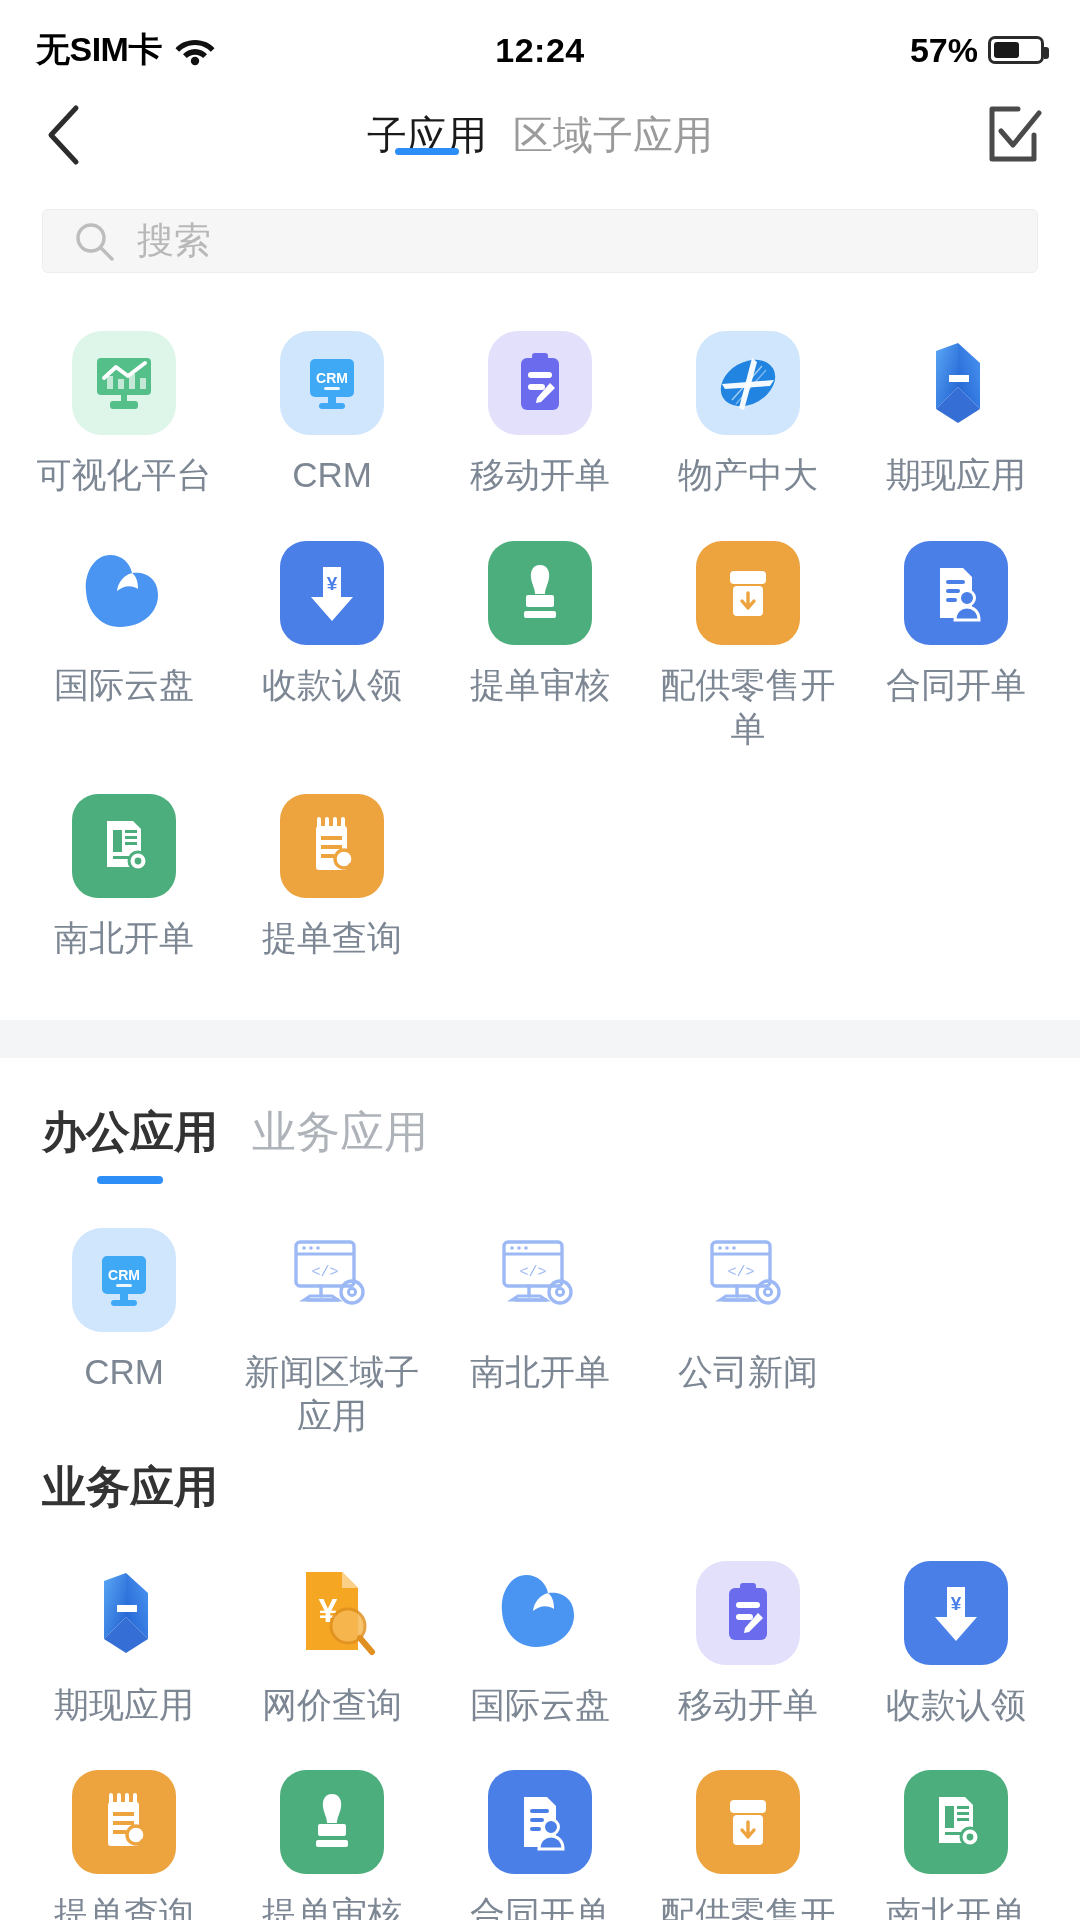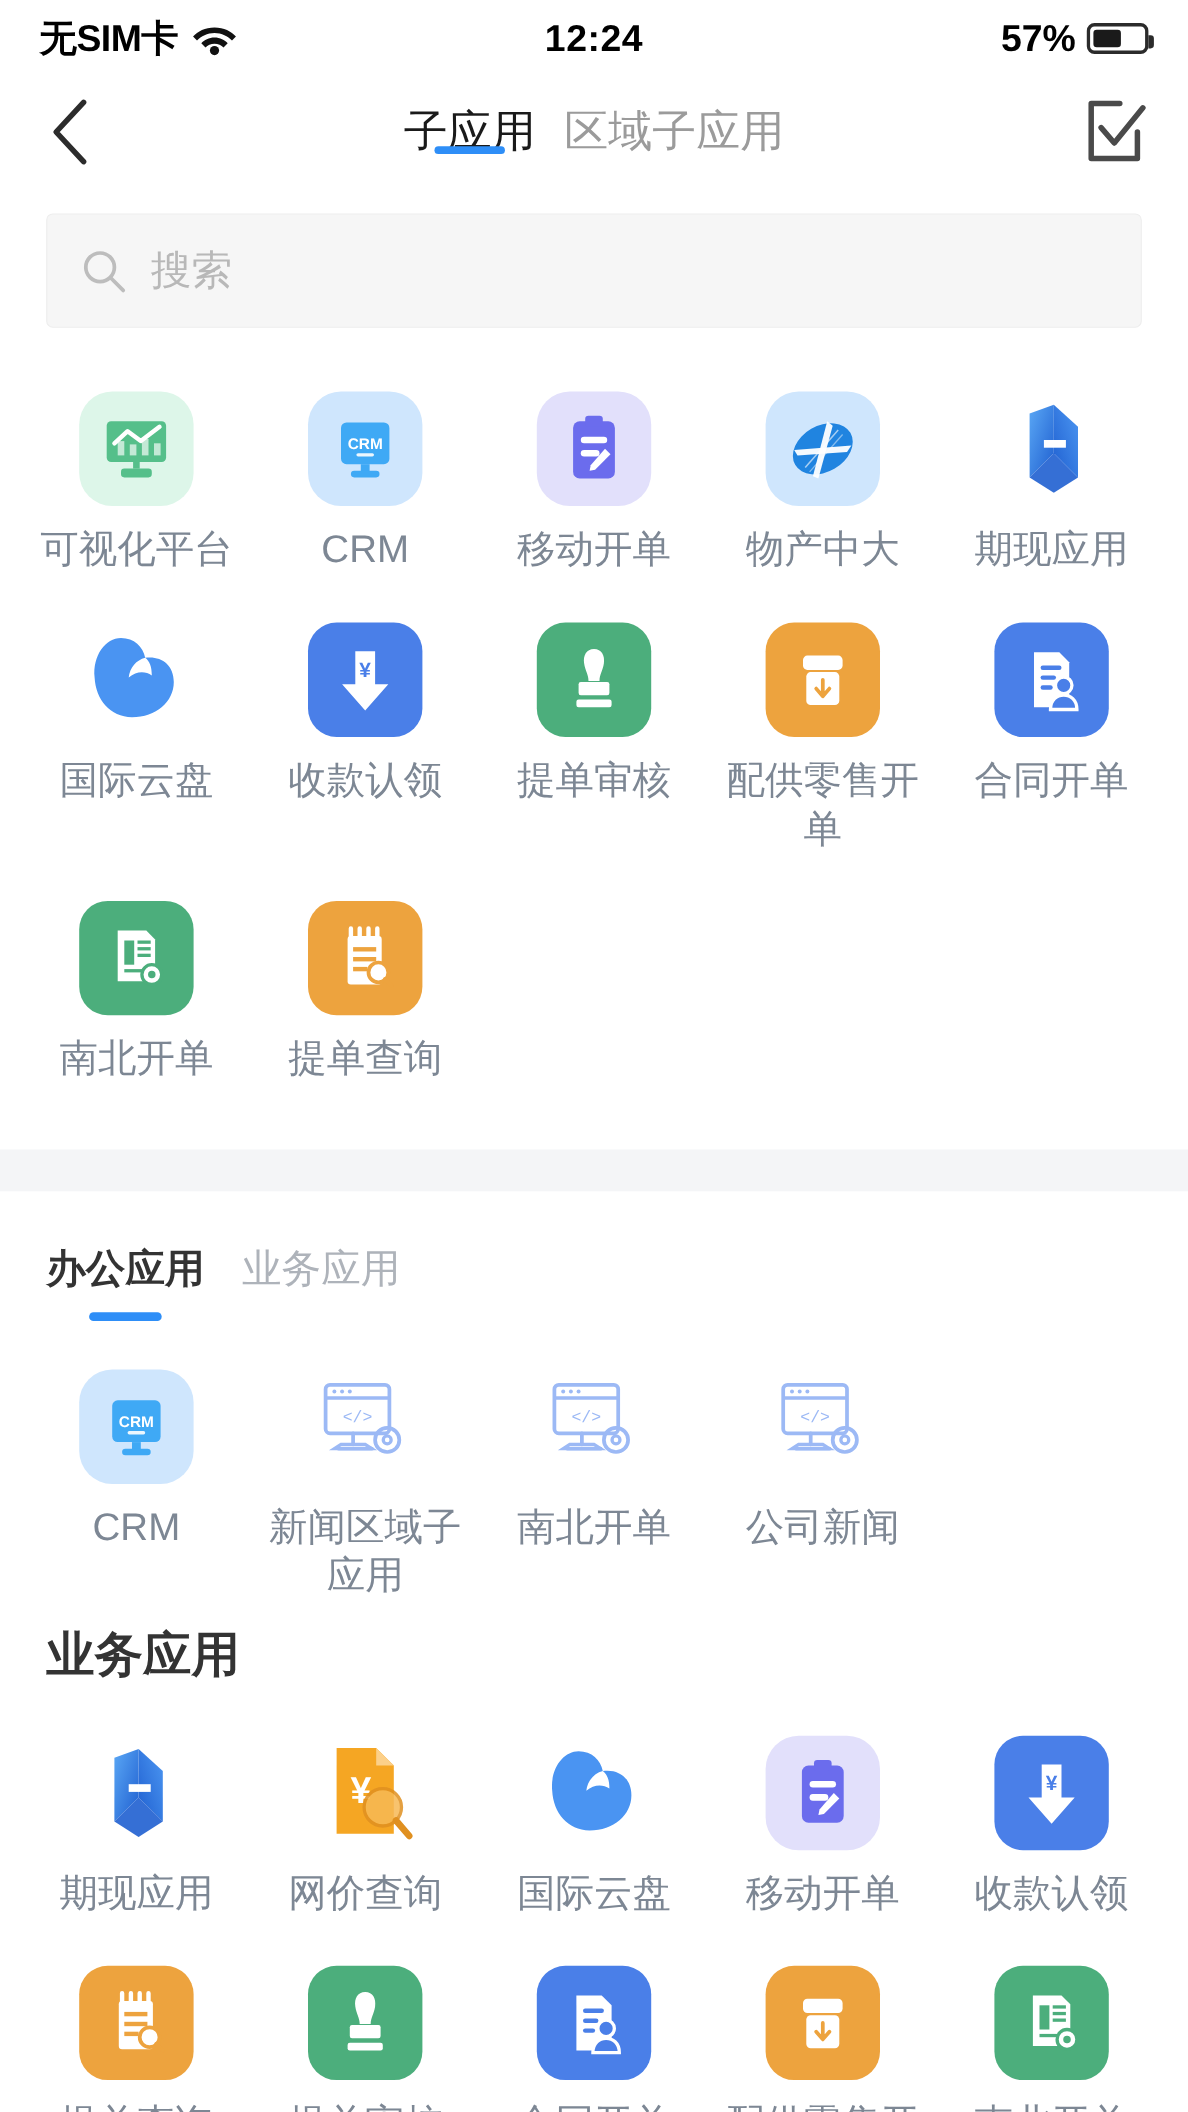--- a/index.html
+++ b/index.html
@@ -6,21 +6,21 @@
   html, body {
     width:1080px; height:1920px;
     background:#ffffff;
     font-family:"Liberation Sans","DejaVu Sans",sans-serif;
     overflow:hidden;
   }
 
   
   .statusbar{
     height:70px; display:flex; align-items:center;
-    padding:0 36px; position:relative;
+    padding:0 36px; position:relative;margin-top:15px;
   }
   .sb-left{display:flex;align-items:center;gap:12px;}
   .sb-carrier{font-size:34px;font-weight:700;color:#000;letter-spacing:-0.5px;}
   .wifi-icon{display:inline-block;}
   .sb-time{
     position:absolute;left:0;right:0;text-align:center;
     font-size:34px;font-weight:700;color:#000;letter-spacing:0.5px;
   }
   .sb-right{margin-left:auto;display:flex;align-items:center;gap:10px;z-index:2;}
   .sb-batt-text{font-size:34px;font-weight:700;color:#000;}
@@ -56,21 +56,21 @@
     bottom:0;width:64px;height:7px;background:#2e8ef7;border-radius:4px;
   }
   .nav-right{
     margin-left:auto;width:64px;height:64px;display:flex;
     align-items:center;justify-content:center;z-index:2;
   }
 
   
   .search-wrap{padding:24px 42px 0;}
   .search-box{
-    height:104px;background:#f6f6f6;border:1px solid #ededed;border-radius:6px;
+    height:64px;background:#f6f6f6;border:1px solid #ededed;border-radius:6px;
     display:flex;align-items:center;padding:0 30px;gap:22px;
   }
   .search-ph{font-size:37px;color:#b8b8b8;}
 
   
   .grid{
     display:grid;grid-template-columns:repeat(5,1fr);
     padding:0 20px;
   }
   .app{
@@ -88,21 +88,21 @@
   .top-grid{padding-top:14px;padding-bottom:30px;}
 
   .divider-band{height:38px;background:#f4f5f7;margin-top:30px;}
 
   
   .sec-tabs{
     display:flex;align-items:baseline;gap:34px;
     padding:52px 42px 0;
   }
   .sec-tab{
-    font-size:36px;color:#aeb3ba;position:relative;padding-bottom:30px;line-height:1;
+    font-size:44px;color:#aeb3ba;position:relative;padding-bottom:30px;line-height:1;
   }
   .sec-tab.active{color:#333;font-weight:700;}
   .sec-tab.active::after{
     content:"";position:absolute;left:50%;transform:translateX(-50%);
     bottom:0;width:66px;height:8px;background:#2e8ef7;border-radius:4px;
   }
   .sec-head{
     font-size:44px;font-weight:700;color:#333;padding:20px 42px 0;
   }
 

